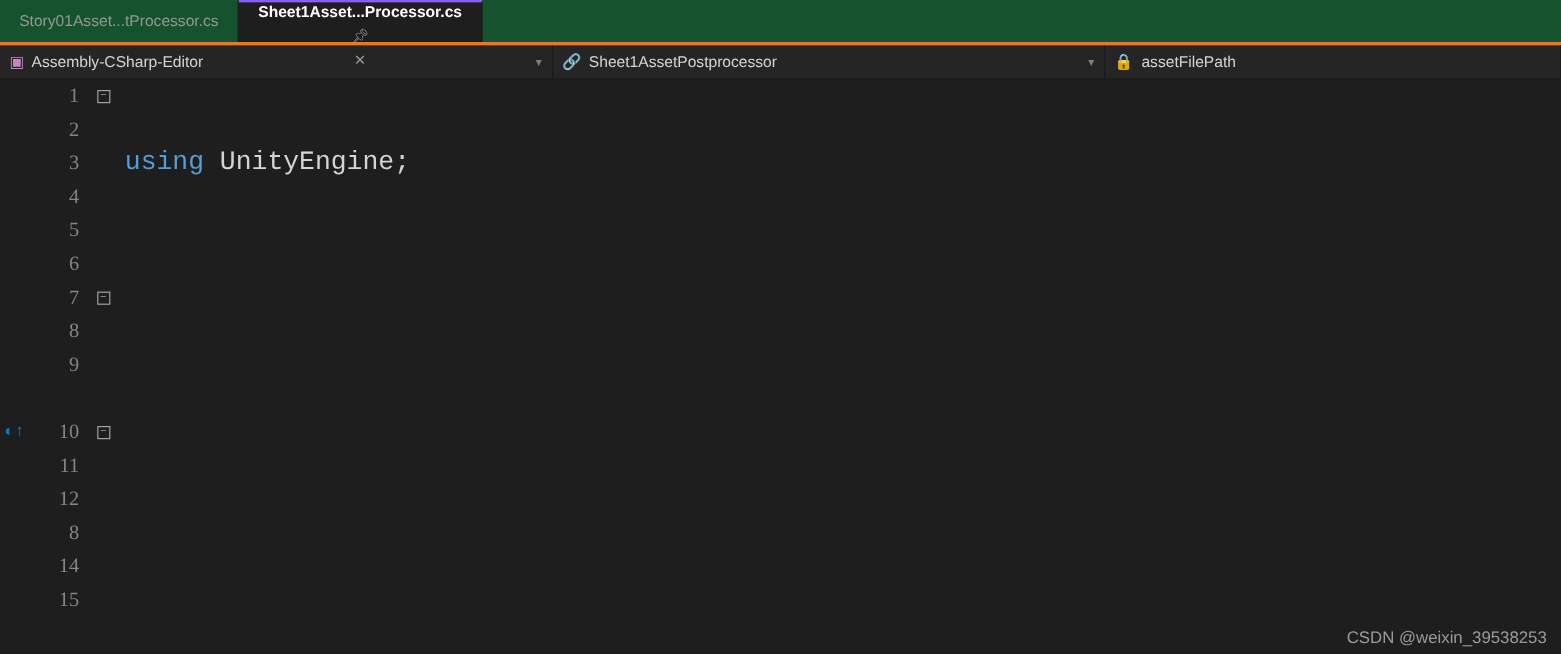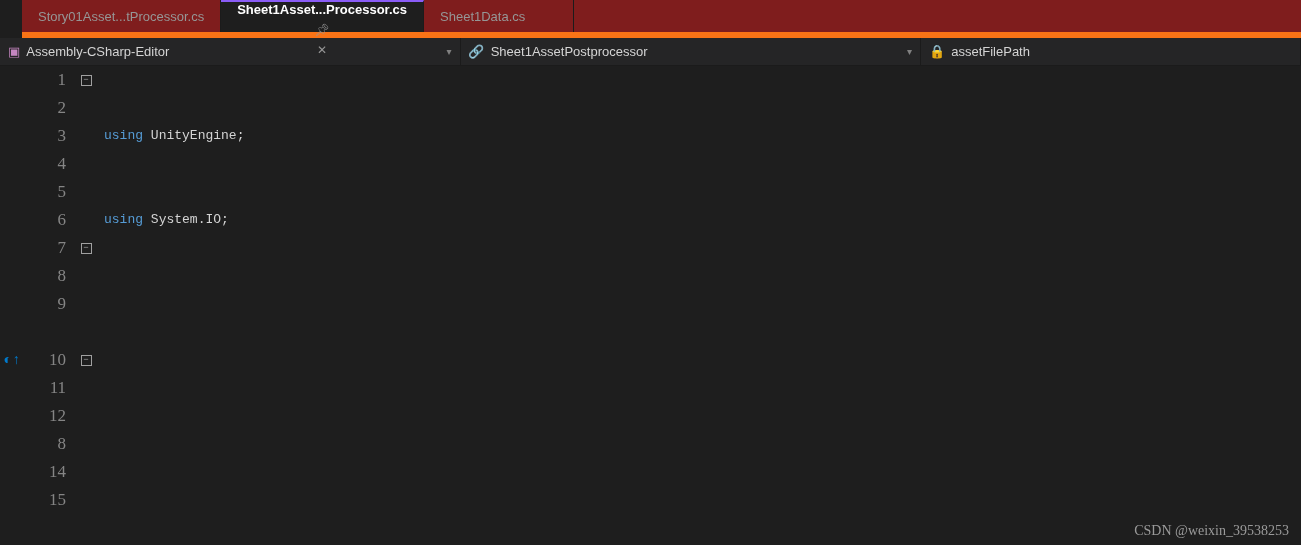--- a/index.html
+++ b/index.html
@@ -10,24 +10,23 @@
   color: #d4d4d4;
   width: 1301px;
   height: 545px;
   overflow: hidden;
   position: relative;
 }
 
 
 .tab-bar {
   display: flex;
-  background: #7f1d1d;
+  background: #14532d;
   height: 38px;
-  border-bottom: 6px solid #f97316;
-  margin-left: 22px;
+  border-bottom: 3px solid #f97316;
 }
 .tab {
   display: flex;
   align-items: center;
   padding: 0 16px;
   color: #969696;
   border-right: 1px solid #1b1b1b;
   cursor: pointer;
   font-family: 'Segoe UI', sans-serif;
   font-size: 13px;
@@ -128,54 +127,51 @@
   cursor: pointer;
 }
 .fc .box {
   width: 11px; height: 11px;
   border: 1px solid #a0a0a0;
   display:flex;align-items:center;justify-content:center;
   font-size:9px;line-height:9px;
 }
 .code {
   flex: 1;
-  font-size: 13px;
+  font-size: 22px;
   line-height: 28px;
   white-space: pre;
 }
 .code .row {
   height: 28px;
   padding-left: 8px;
 }
 .k { color: #569cd6; }
 .nm { color: #d4d4d4; }
 .indicator{color:#007acc;font-size:14px;}
 
 .watermark{
   position:absolute;
   bottom:6px;right:12px;
   color:#9a9a9a;
-  font-family:Liberation Serif, serif;
+  font-family:Liberation Sans, sans-serif;
   font-size:14px;
 }
 </style>
 </head>
 <body>
 
 <div class="tab-bar">
   <div class="tab">
     <span>Story01Asset...tProcessor.cs</span>
   </div>
   <div class="tab active">
     <span style="font-weight:600;">Sheet1Asset...Processor.cs</span>
     <span class="tab-pin">📌︎</span>
     <span class="tab-close">✕</span>
-  </div>
-  <div class="tab">
-    <span>Sheet1Data.cs</span>
   </div>
 </div>
 
 <div class="nav-bar">
   <div class="nav-item" style="flex:1;">
     <span class="nav-icon">▣</span>
     <span>Assembly-CSharp-Editor</span>
     <span class="dd-arrow">▾</span>
   </div>
   <div class="nav-item" style="flex:1;">
@@ -249,21 +245,20 @@
       </div>
     <div class="fc"></div>
       <div class="fc"></div>
       <div class="fc"></div>
       <div class="fc"></div>
       <div class="fc"></div>
   </div>
 
   <div class="code">
     <div class="row"><span class="k">using</span> <span class="nm">UnityEngine</span><span>;</span></div>
-    <div class="row"><span class="k">using</span> <span class="nm">System.IO</span><span>;</span></div>
     <div class="row"></div>
     
     
     
     
     
     
     
     
     

